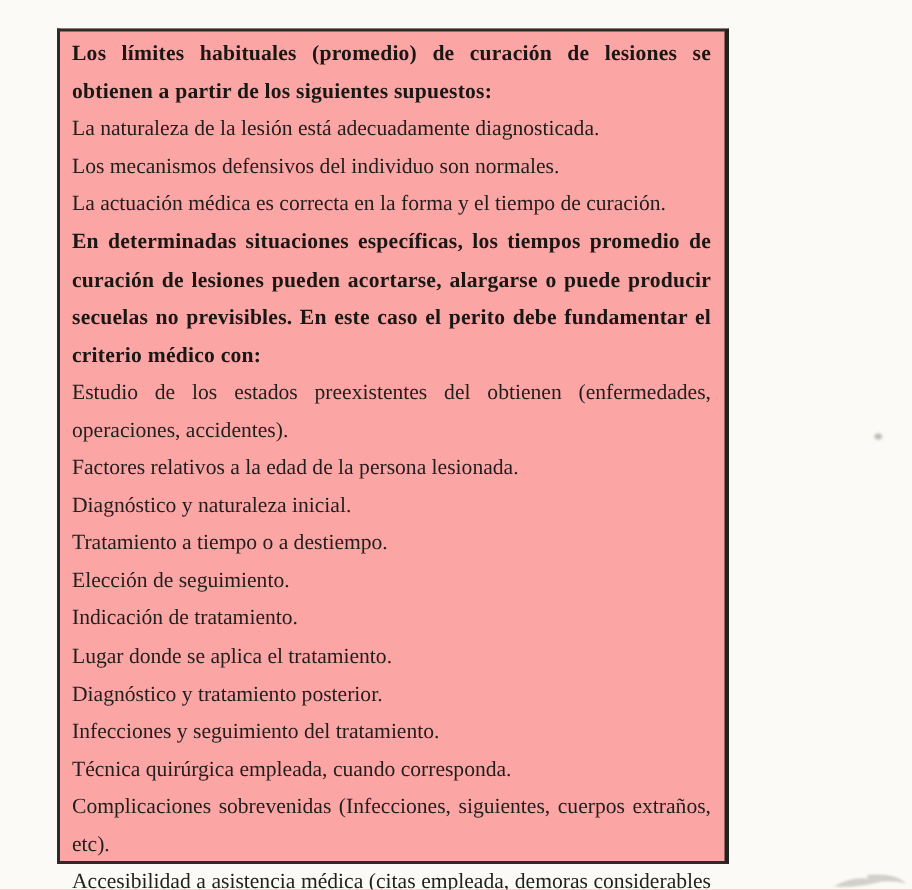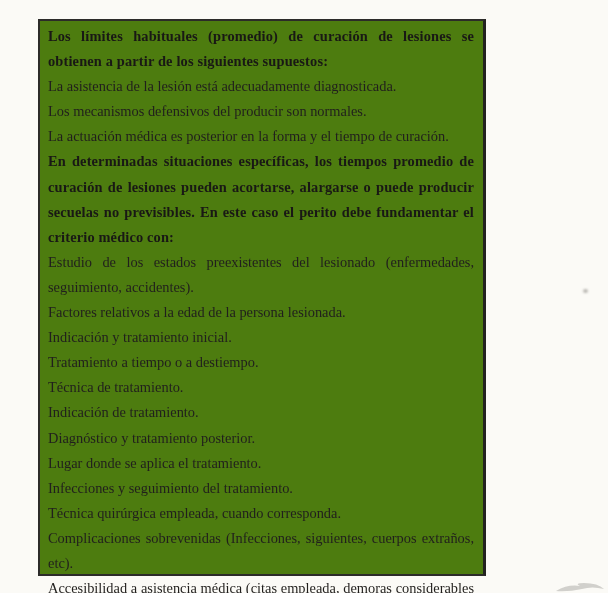--- a/index.html
+++ b/index.html
@@ -21,21 +21,21 @@
   .text-box {
     position: absolute;
     left: 38px;
     top: 19px;
     width: 448px;
     height: 557px;
     box-sizing: border-box;
     border: 2px solid #2c2b29;
     border-right-width: 3px;
     border-right-color: #232220;
-    background: #4d7c0f;
+    background: #fca5a5;
     padding: 3px 9px 0 8px;
   }
   .para {
     margin: 0;
     font-size: 14.4px;
     line-height: 25.1px;
     color: #211f1d;
     text-align: justify;
     text-justify: inter-word;
   }
@@ -63,32 +63,32 @@
     background: #b9b7b2;
     filter: blur(1px);
   }
 </style>
 </head>
 <body>
 
 <div class="page">
   <div class="text-box">
       <p class="para bold">Los límites habituales (promedio) de curación de lesiones se obtienen a partir de los siguientes supuestos:</p>
-      <p class="para">La asistencia de la lesión está adecuadamente diagnosticada.</p>
-      <p class="para">Los mecanismos defensivos del producir son normales.</p>
-      <p class="para">La actuación médica es posterior en la forma y el tiempo de curación.</p>
+      <p class="para">La naturaleza de la lesión está adecuadamente diagnosticada.</p>
+      <p class="para">Los mecanismos defensivos del individuo son normales.</p>
+      <p class="para">La actuación médica es correcta en la forma y el tiempo de curación.</p>
       <p class="para bold">En determinadas situaciones específicas, los tiempos promedio de curación de lesiones pueden acortarse, alargarse o puede producir secuelas no previsibles. En este caso el perito debe fundamentar el criterio médico con:</p>
-      <p class="para">Estudio de los estados preexistentes del lesionado (enfermedades, seguimiento, accidentes).</p>
+      <p class="para">Estudio de los estados preexistentes del obtienen (enfermedades, operaciones, accidentes).</p>
       <p class="para">Factores relativos a la edad de la persona lesionada.</p>
-      <p class="para">Indicación y tratamiento inicial.</p>
+      <p class="para">Diagnóstico y naturaleza inicial.</p>
       <p class="para">Tratamiento a tiempo o a destiempo.</p>
-      <p class="para">Técnica de tratamiento.</p>
+      <p class="para">Elección de seguimiento.</p>
       <p class="para">Indicación de tratamiento.</p>
+      <p class="para">Lugar donde se aplica el tratamiento.</p>
       <p class="para">Diagnóstico y tratamiento posterior.</p>
-      <p class="para">Lugar donde se aplica el tratamiento.</p>
       <p class="para">Infecciones y seguimiento del tratamiento.</p>
       <p class="para">Técnica quirúrgica empleada, cuando corresponda.</p>
       <p class="para">Complicaciones sobrevenidas (Infecciones, siguientes, cuerpos extraños, etc).</p>
       <p class="para">Accesibilidad a asistencia médica (citas empleada, demoras considerables en cita, etc).</p>
     </div>
 
   <svg class="smudge" viewBox="0 0 52 12" xmlns="http://www.w3.org/2000/svg">
     <path d="M2 10 Q 14 3, 26 5 Q 20 2, 30 2 Q 44 2, 50 8 Q 38 5, 28 8 Q 14 11, 2 10 Z" fill="#8f8d88" opacity="0.7"></path>
   </svg>
 

